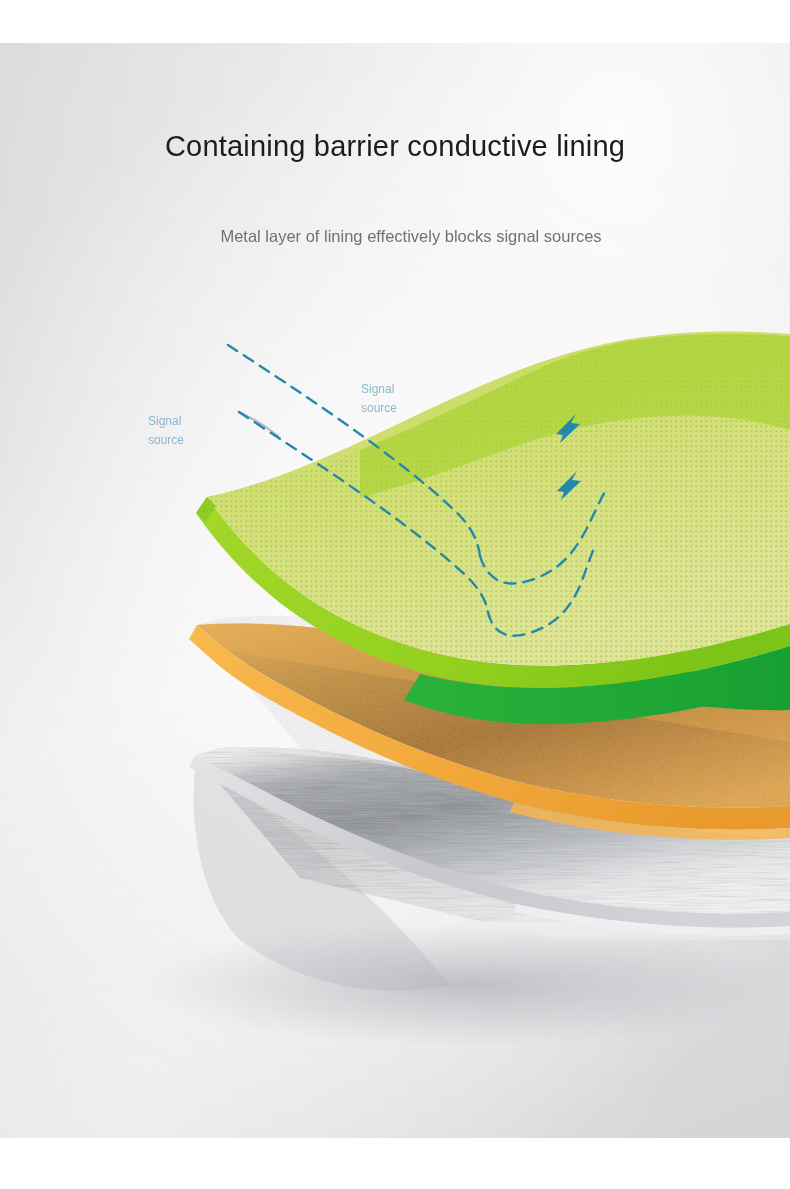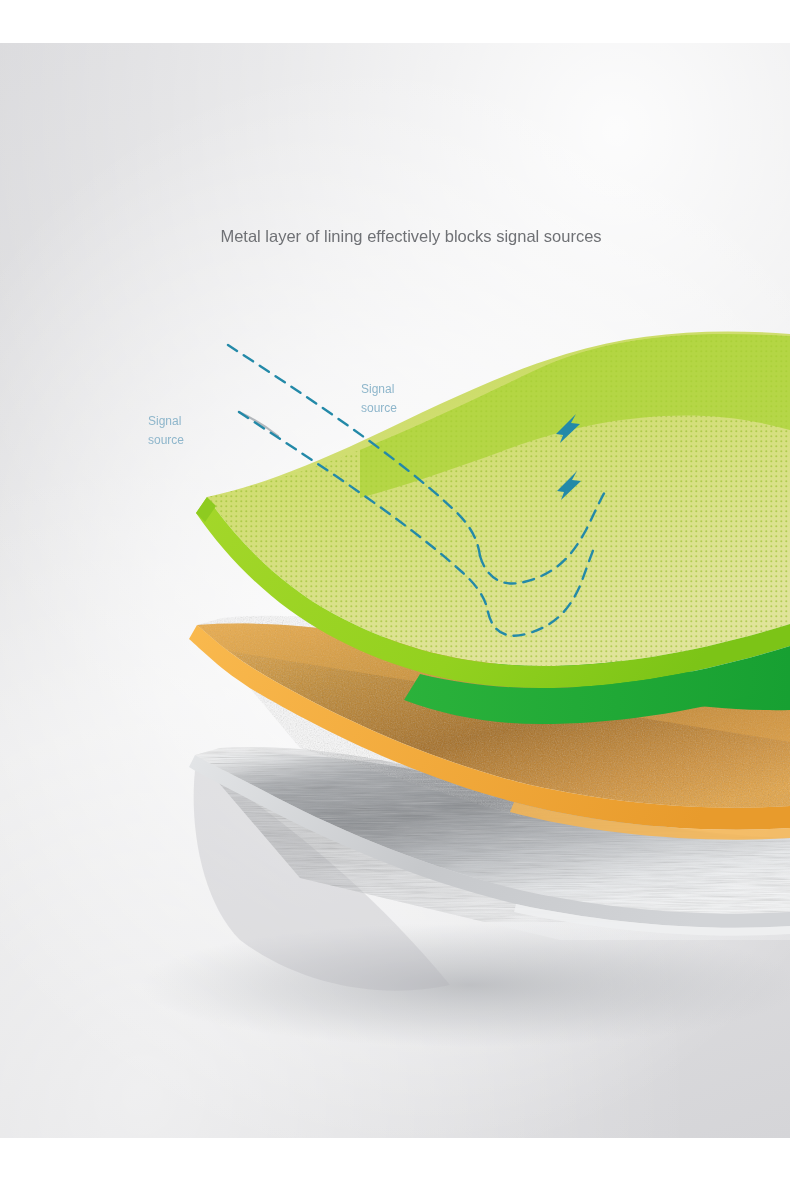--- a/index.html
+++ b/index.html
@@ -315,20 +315,21 @@
                C556,626 570,608 580,586
                C586,570 590,558 594,548" stroke-dasharray="11 8"></path>
     </g>
 
     <g fill="#2389a8">
       <path d="M576,414 L556,434 L563,435 L560,443 L580,424 L571,423 Z"></path>
       <path d="M577,471 L557,491 L564,492 L561,500 L581,481 L572,480 Z"></path>
     </g>
   </svg>
 
+  <div class="title">Containing barrier conductive lining</div>
 
   <div class="subtitle">Metal layer of lining effectively blocks signal sources</div>
 
   <div class="callout left">Signal
 source</div>
 
   <div class="callout right">Signal
 source</div>
 
   <div class="top-white"></div>

